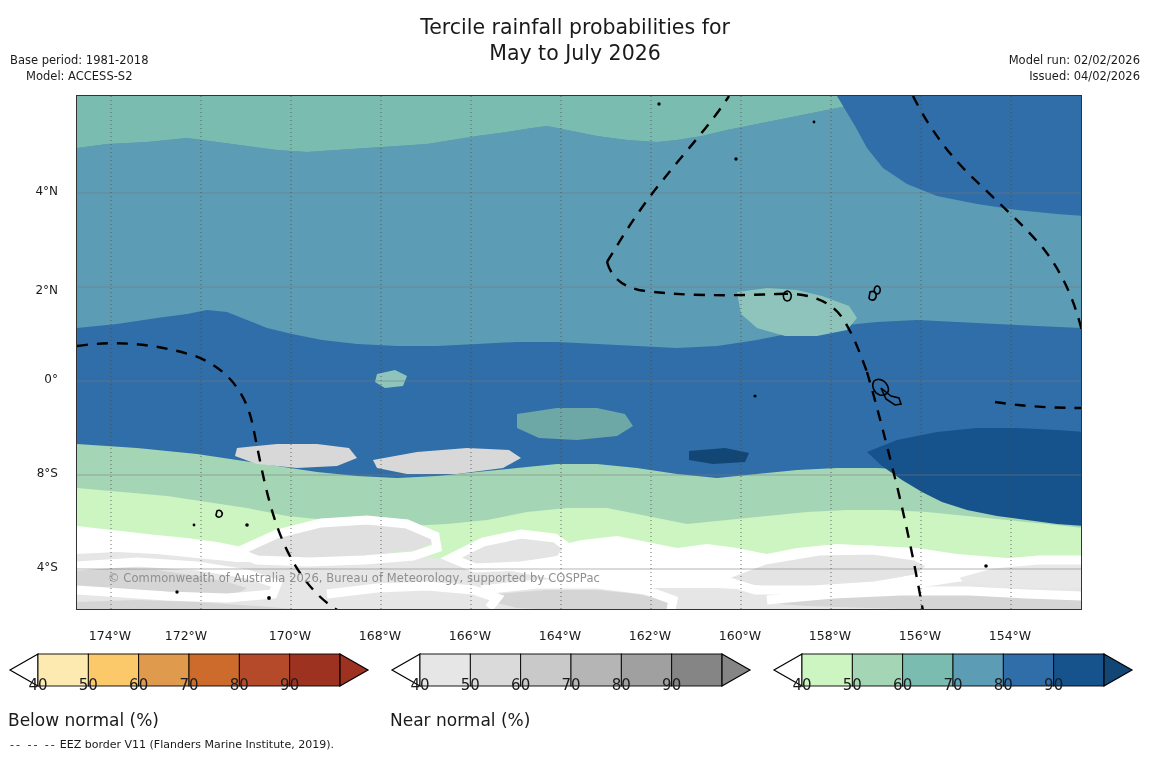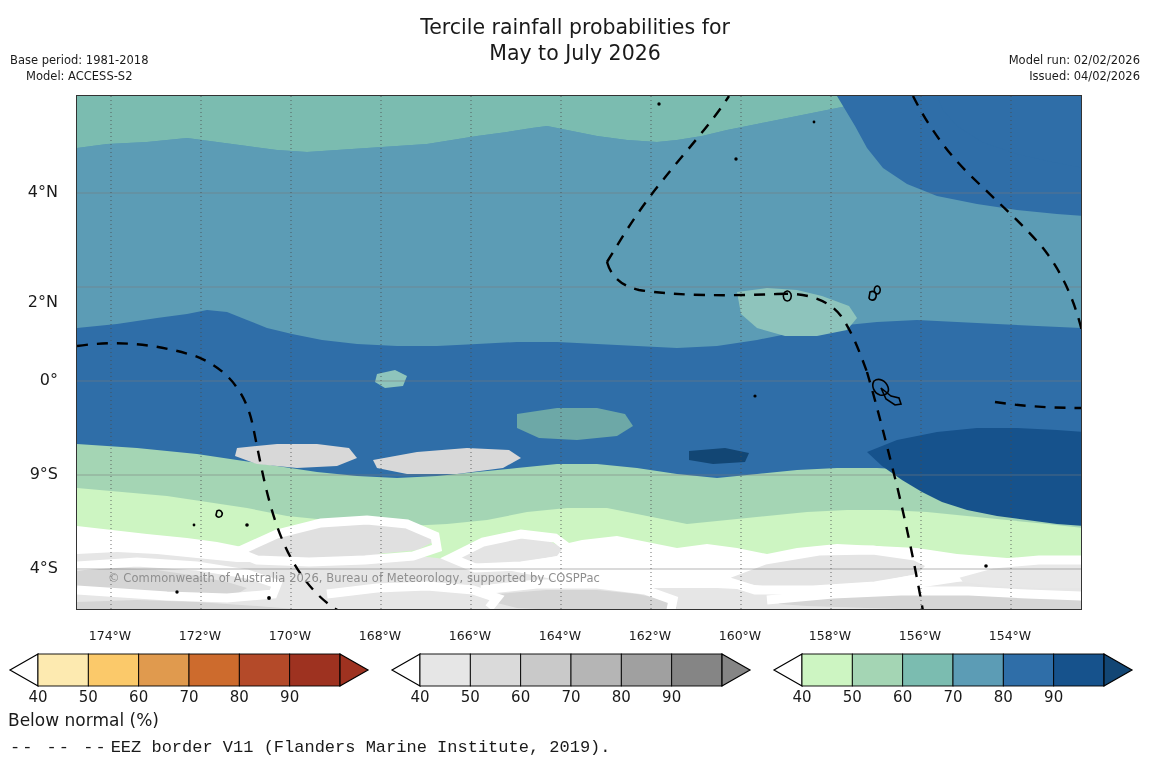--- a/index.html
+++ b/index.html
@@ -51,21 +51,21 @@
     left: 108px; top: 571px;
     font-size: 11.5px;
     color: #8f8f8f;
     letter-spacing: 0.1px;
     pointer-events: none;
   }
 
   
   .ytick {
     position: absolute; right: 1084px;
-    font-size: 16px; color: #1a1a1a;
+    font-size: 12px; color: #1a1a1a;
     white-space: nowrap;
     transform: translateY(-50%);
   }
   .ytick span { display: inline-block; padding-right: 8px; }
   .xtick {
     position: absolute; top: 616px;
     font-size: 12.5px; color: #1a1a1a;
     text-align: center; white-space: nowrap;
     transform: translateX(-50%);
     margin-top: 12px;
@@ -77,35 +77,34 @@
     top: 652px;
     width: 362px; height: 80px;
   }
   .cbar svg { display: block; }
   .cbar-label {
     position: absolute; left: 0; top: 58px; width: 362px;
     text-align: left;
     font-size: 17px; color: #1a1a1a;
   }
   .cbar-ticks {
-    position: absolute; left: 0; top: 36px; width: 362px;
+    position: absolute; left: 0; top: 24px; width: 362px;
     height: 20px;
     text-align: right;
   }
   .cbar-tick {
     position: absolute; top: 0;
     font-size: 15px; color: #1a1a1a;
     transform: translateX(-50%);
   }
 
   .footer-note {
     position: absolute; left: 10px; top: 738px;
-    font-size: 17px; color: #1a1a1a;
+    font-size: 11px; color: #1a1a1a;
     white-space: nowrap;
-    font-family: Liberation Mono, monospace;
   }
   .footer-dash {
     display: inline-block;
     letter-spacing: 2px;
     margin-right: 3px;
   }
 </style>
 </head>
 <body>
 
@@ -317,27 +316,27 @@
           <circle cx="909" cy="470" r="1.8"></circle>
           <circle cx="117" cy="429" r="1.4"></circle>
         </g>
       </g>
     </svg>
   </div>
 
   <div class="credit">© Commonwealth of Australia 2026, Bureau of Meteorology, supported by COSPPac</div>
 
   <div class="ytick" style="top:191px"><span>4°N</span></div>
-  <div class="ytick" style="top:301px"><span>2°N</span></div>
+  <div class="ytick" style="top:290px"><span>2°N</span></div>
   <div class="ytick" style="top:379px"><span>0°</span></div>
-  <div class="ytick" style="top:473px"><span>9°S</span></div>
+  <div class="ytick" style="top:473px"><span>8°S</span></div>
   <div class="ytick" style="top:567px"><span>4°S</span></div>
 
   <div class="xtick" style="left:110px">174°W</div>
-  <div class="xtick" style="left:200px">172°W</div>
+  <div class="xtick" style="left:186px">172°W</div>
   <div class="xtick" style="left:290px">170°W</div>
   <div class="xtick" style="left:380px">168°W</div>
   <div class="xtick" style="left:470px">166°W</div>
   <div class="xtick" style="left:560px">164°W</div>
   <div class="xtick" style="left:650px">162°W</div>
   <div class="xtick" style="left:740px">160°W</div>
   <div class="xtick" style="left:830px">158°W</div>
   <div class="xtick" style="left:920px">156°W</div>
   <div class="xtick" style="left:1010px">154°W</div>
 
@@ -374,20 +373,21 @@
         <path d="M332,2 L332,34 L360,18 Z" fill="#858585" stroke="#000" stroke-width="1.2"></path>
       </svg>
       <div class="cbar-ticks">
         <div class="cbar-tick" style="left: 30px;">40</div>
         <div class="cbar-tick" style="left: 80.3333px;">50</div>
         <div class="cbar-tick" style="left: 130.667px;">60</div>
         <div class="cbar-tick" style="left: 181px;">70</div>
         <div class="cbar-tick" style="left: 231.333px;">80</div>
         <div class="cbar-tick" style="left: 281.667px;">90</div>
       </div>
+      <div class="cbar-label">Near normal (%)</div>
     </div>
   <div class="cbar" id="cbar-2" style="left:772px">
       <svg width="362" height="36" viewBox="0 0 362 36">
         <path d="M30,2 L30,34 L2,18 Z" fill="#ffffff" stroke="#000" stroke-width="1.2"></path>
         <rect x="30" y="2" width="50.333333333333336" height="32" fill="#cdf5c2" stroke="#000" stroke-width="0.9"></rect>
         <rect x="80.33333333333334" y="2" width="50.333333333333336" height="32" fill="#a4d5b4" stroke="#000" stroke-width="0.9"></rect>
         <rect x="130.66666666666669" y="2" width="50.333333333333336" height="32" fill="#7bbcb0" stroke="#000" stroke-width="0.9"></rect>
         <rect x="181" y="2" width="50.333333333333336" height="32" fill="#5c9cb5" stroke="#000" stroke-width="0.9"></rect>
         <rect x="231.33333333333334" y="2" width="50.333333333333336" height="32" fill="#2f6ea8" stroke="#000" stroke-width="0.9"></rect>
         <rect x="281.6666666666667" y="2" width="50.333333333333336" height="32" fill="#16528c" stroke="#000" stroke-width="0.9"></rect>

